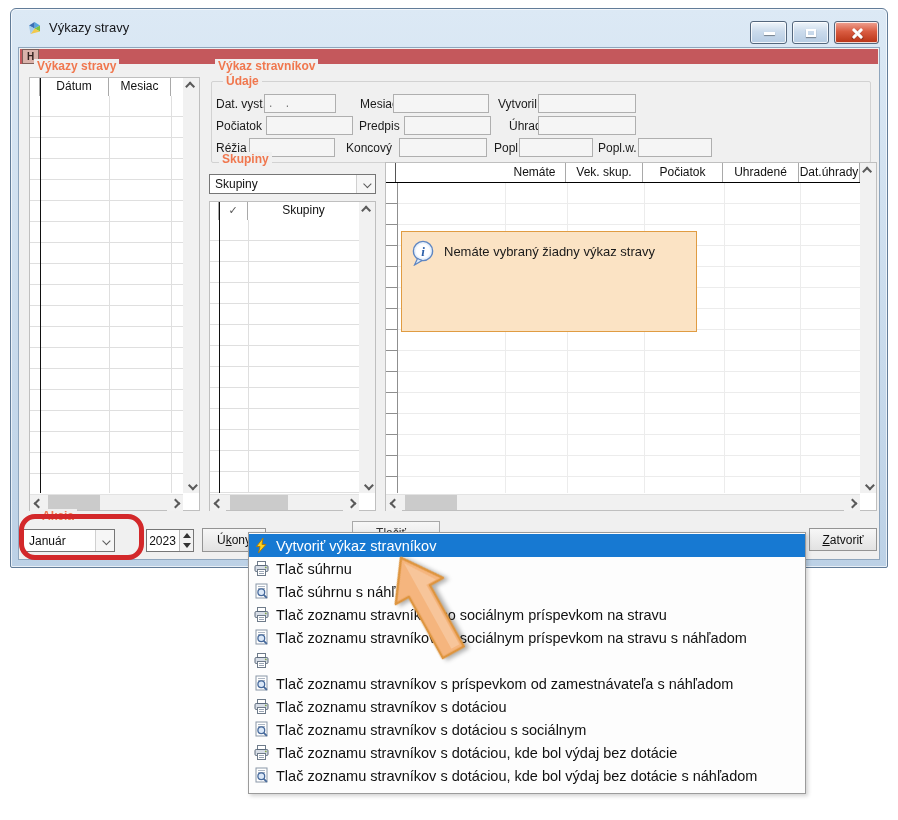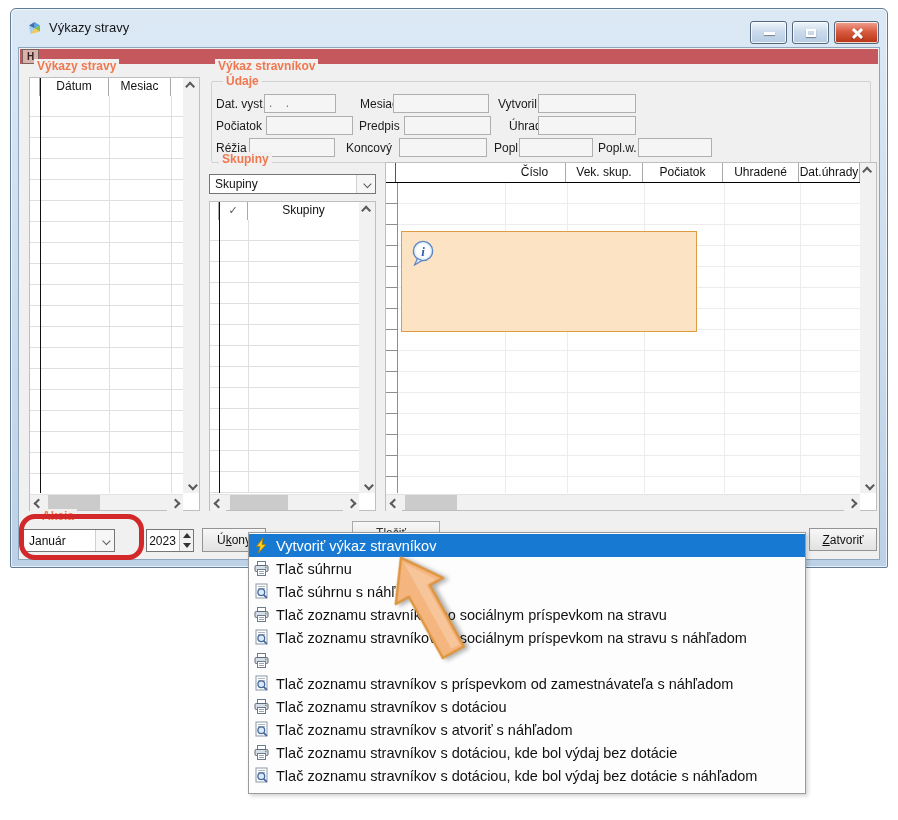--- a/index.html
+++ b/index.html
@@ -230,21 +230,21 @@
         <div class="sb-corner" style="right:0; bottom:0;"></div>
       </div>
 
       <div class="panel" style="left:366px; top:114px; width:492px; height:349px;">
         <div class="grid-header" style="height:20px;">
           <div class="cell" style="width:11px; border-right:1px solid #555;"></div>
           <div style="display:flex;">
 
               <div class="cell mt-col" style="line-height: 19px; width: 108px; margin-top: 21px;">Stravník</div>
 
-              <div class="cell mt-col" style="line-height: 19px; width: 62px;">Číslo</div>
+              <div class="cell mt-col" style="line-height: 19px; width: 62px;">Nemáte</div>
 
               <div class="cell mt-col" style="line-height: 19px; width: 77px;">Vek. skup.</div>
 
               <div class="cell mt-col" style="line-height: 19px; width: 80px;">Počiatok</div>
 
               <div class="cell mt-col" style="line-height: 19px; width: 76px;">Uhradené</div>
 
               <div class="cell mt-col" style="line-height: 19px; width: 61px;">Dat.úhrady</div>
             </div>
         </div>
@@ -276,20 +276,21 @@
         <div class="sb-corner" style="right:0; bottom:0;"></div>
       </div>
 
       <div class="info-box" style="left:382px; top:183px;">
         <span class="info-icon"><svg viewBox="0 0 24 26" width="24" height="26">
               <circle cx="12" cy="11" r="9.6" fill="#E9F2FC" stroke="#5E86C2" stroke-width="1.4"></circle>
               <circle cx="12" cy="11" r="7.2" fill="#FDFEFF"></circle>
               <path d="M6.5 18.5 3.5 25 11 20.5z" fill="#DDEBFA" stroke="#5E86C2" stroke-width="1.2"></path>
               <text x="12" y="16" font-size="13" font-family="Liberation Serif, serif" font-style="italic" font-weight="bold" fill="#2B5FA8" text-anchor="middle">i</text>
             </svg></span>
+        <span class="info-text">Nemáte vybraný žiadny výkaz stravy</span>
       </div>
 
       <div class="group-label" style="left:20px; top:461px;">Akcia</div>
       <div class="combo" style="left:4px; top:481px; width:92px; height:23px;">
         <span class="val">Január</span>
         <span class="drop">
             <span class="chev down"></span>
           </span>
       </div>
       <div class="spinner" style="left:127px; top:481px; width:48px; height:23px;">
@@ -419,21 +420,21 @@
         <div class="menu-item">
           <span class="mi-icon">
             <svg viewBox="0 0 17 17" width="17" height="17">
               <rect x="3" y="1" width="11" height="14" fill="#fff" stroke="#8A97A8"></rect>
               <line x1="5" y1="3.5" x2="12" y2="3.5" stroke="#ADB7C4"></line>
               <line x1="5" y1="5.5" x2="12" y2="5.5" stroke="#ADB7C4"></line>
               <circle cx="8.3" cy="9.3" r="3.4" fill="rgba(176,205,240,.45)" stroke="#46699B" stroke-width="1.3"></circle>
               <line x1="10.8" y1="11.8" x2="13.8" y2="14.8" stroke="#46699B" stroke-width="1.8"></line>
             </svg>
           </span>
-          <span class="mi-label">Tlač zoznamu stravníkov s atvoriť s náhľadom</span>
+          <span class="mi-label">Tlač zoznamu stravníkov s dotáciou s sociálnym</span>
         </div>
 
         <div class="menu-item">
           <span class="mi-icon">
             <svg viewBox="0 0 17 17" width="17" height="17">
               <rect x="4.5" y="1.5" width="8" height="4" fill="#fff" stroke="#6E7B8A"></rect>
               <rect x="2" y="5.5" width="13" height="6" rx="1.2" fill="#D7DDE6" stroke="#5D6B7C"></rect>
               <circle cx="12.8" cy="7.4" r=".9" fill="#7FA34F"></circle>
               <rect x="4.5" y="9.5" width="8" height="6" fill="#fff" stroke="#6E7B8A"></rect>
               <line x1="6" y1="11.5" x2="11" y2="11.5" stroke="#9AA6B5"></line>

